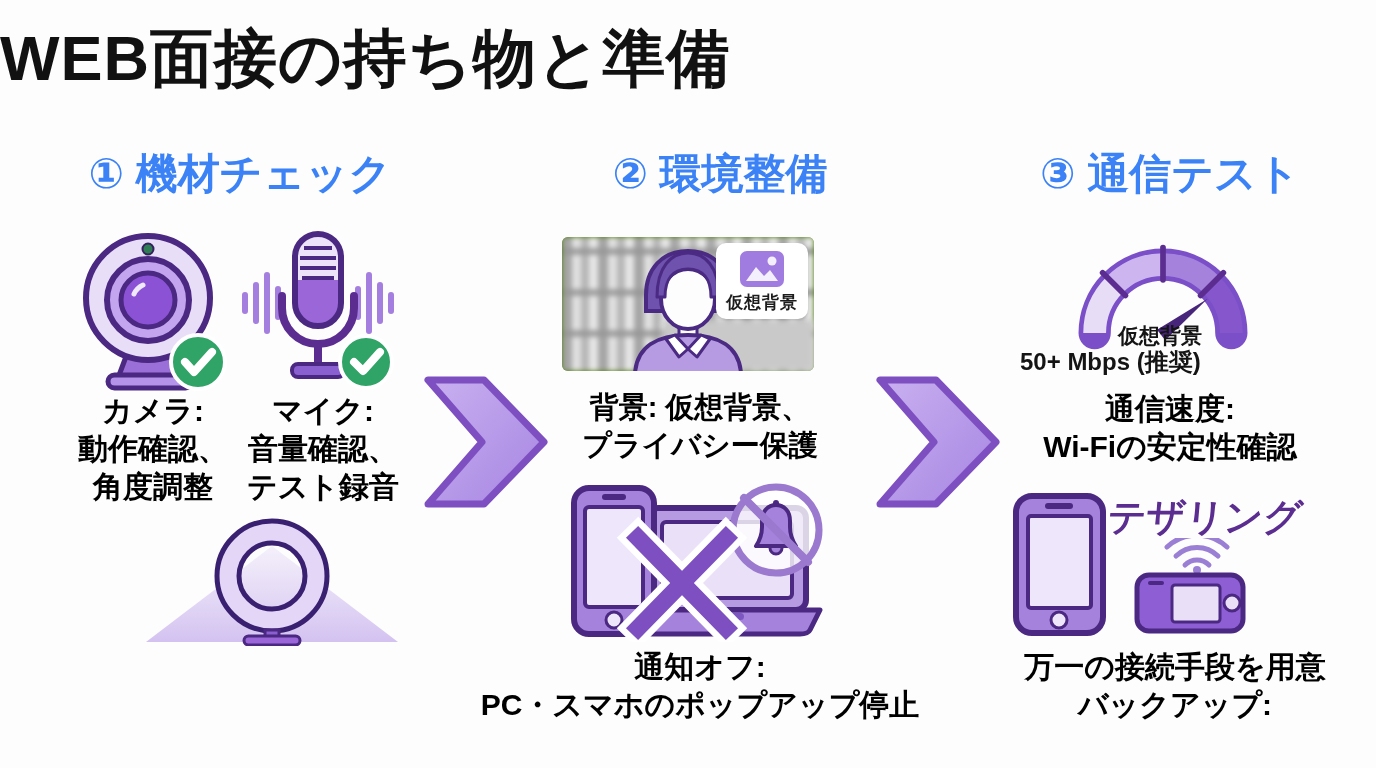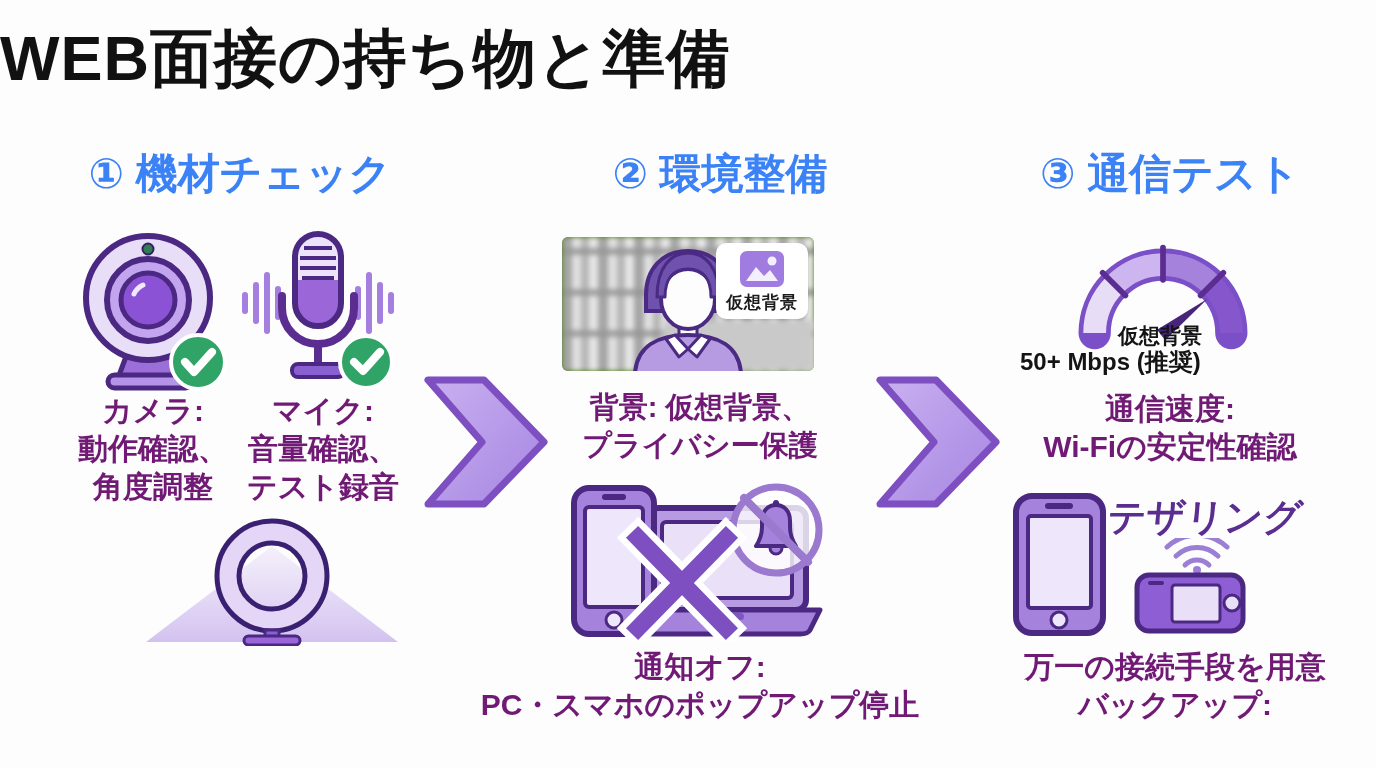--- a/index.html
+++ b/index.html
@@ -8,21 +8,21 @@
     font-family:"Liberation Sans","DejaVu Sans",sans-serif;color:#141414;
   }
   .abs{position:absolute;}
   .title{
     top:16px;left:0;width:1376px;
     font-size:63px;font-weight:900;letter-spacing:1px;color:#111;
   }
   .step-heading{
     top:146px;text-align:center;font-size:42px;font-weight:900;color:#3b82f6;white-space:nowrap;
   }
-  .txt{ text-align:center;font-weight:800;color:#701a75;line-height:38px;font-size:30px;white-space:nowrap;}
+  .txt{ text-align:center;font-weight:800;color:#000000;line-height:38px;font-size:30px;white-space:nowrap;}
   .txt div{white-space:nowrap;}
   .gauge-label{ text-align:center;font-weight:800;font-size:21px;color:#141414;}
   .gauge-value{ font-weight:800;font-size:24px;color:#141414;white-space:nowrap;}
   .tether-label{
     text-align:center;font-weight:900;font-size:38px;color:#5b2d91;
     transform:skewX(-6deg);white-space:nowrap;
   }
   .vbg{
     width:252px;height:134px;border-radius:6px;overflow:hidden;background:#4d7c0f;
   }

